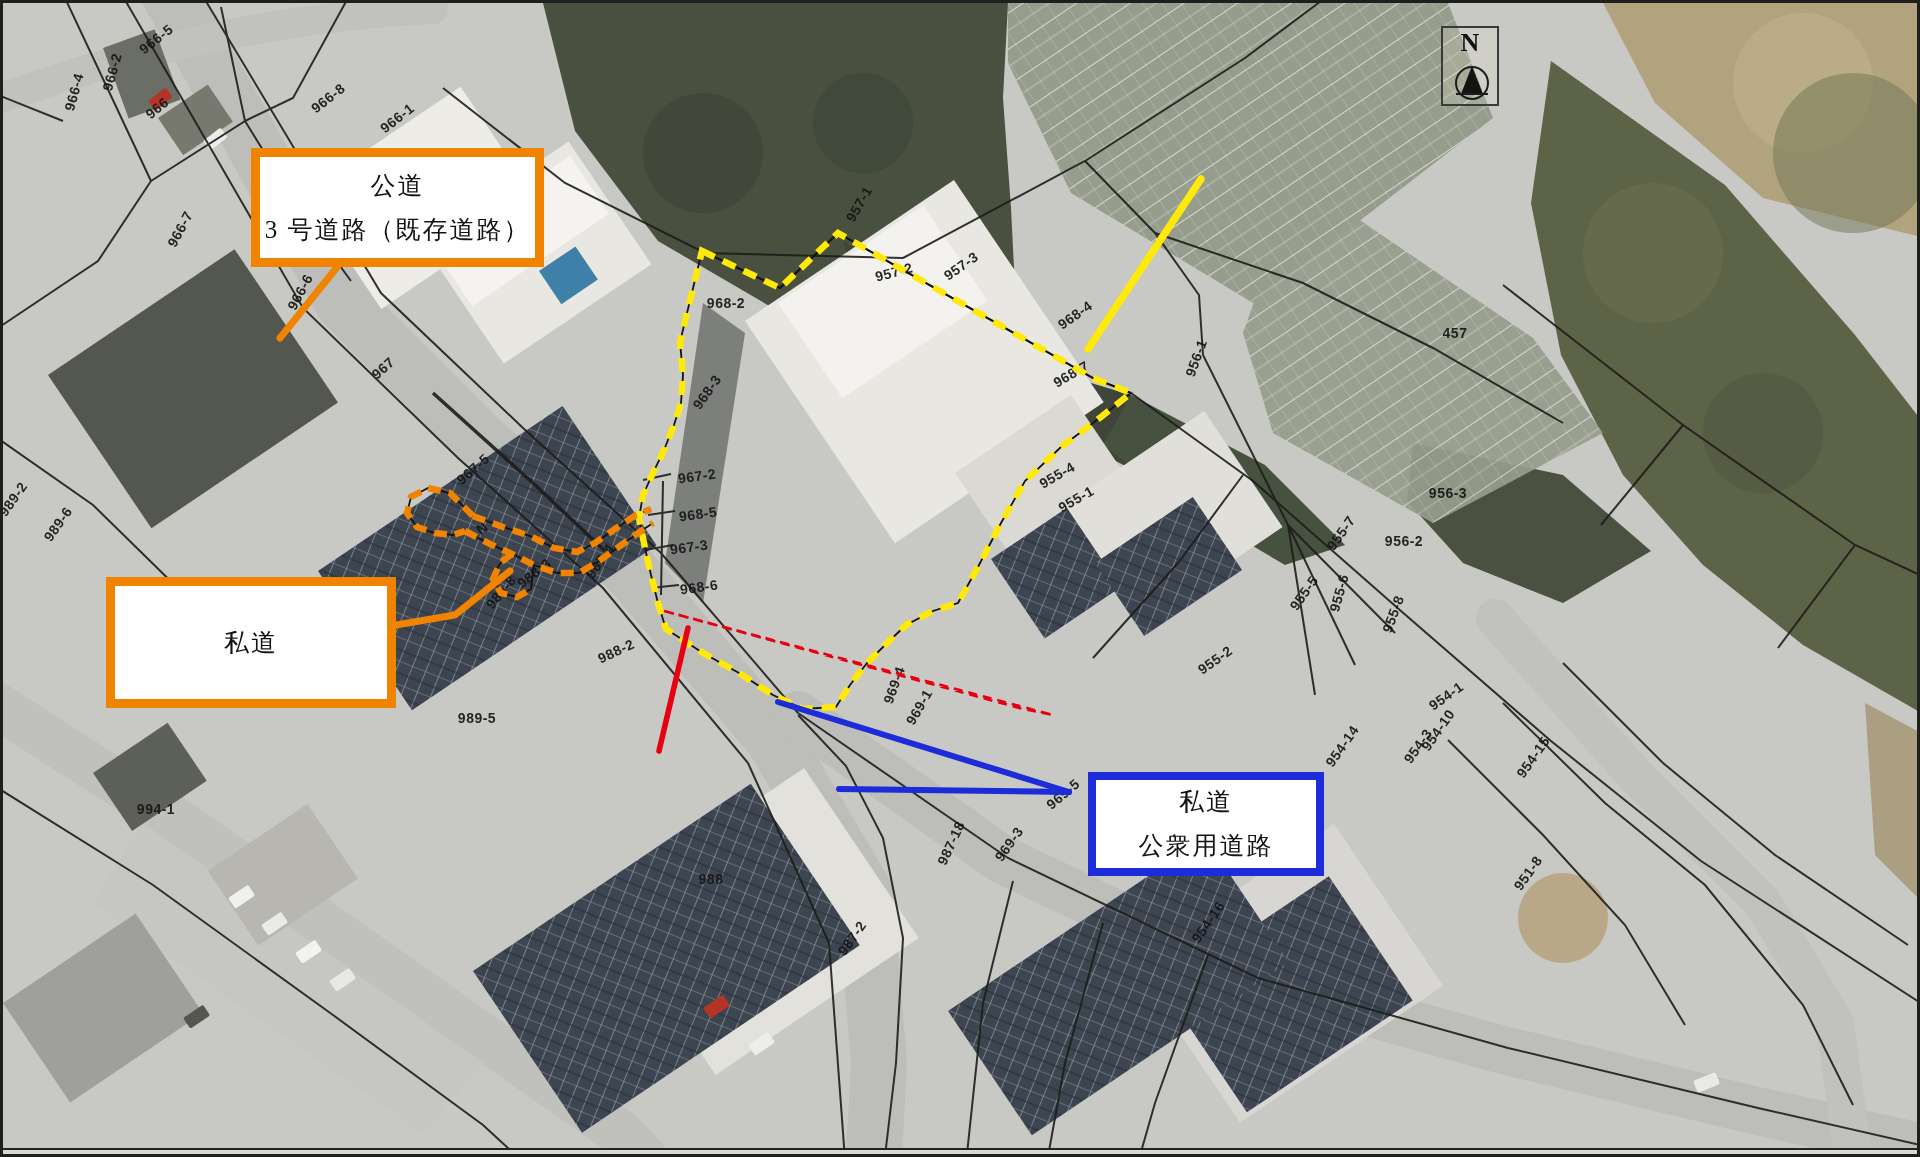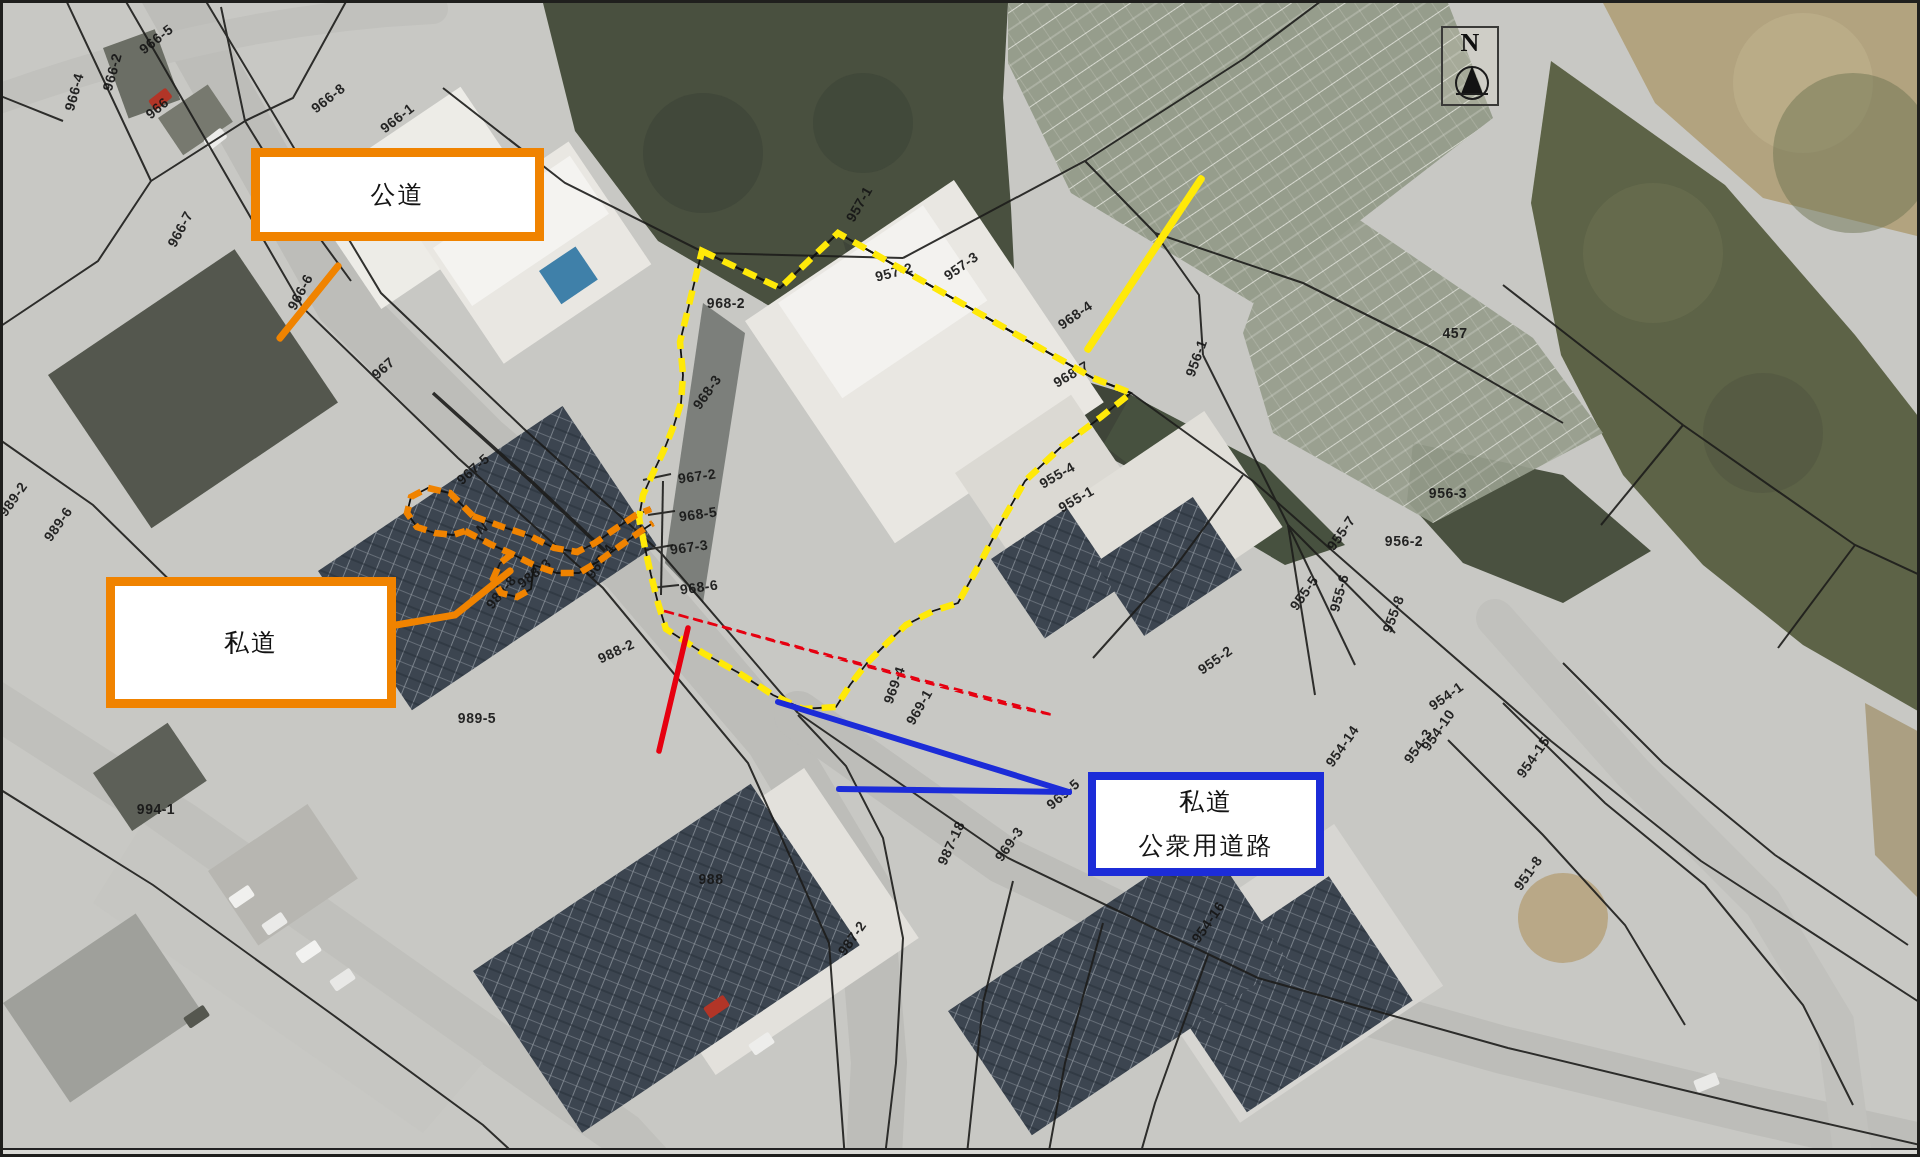--- a/index.html
+++ b/index.html
@@ -244,22 +244,23 @@
       <path d="M836,786 L1066,789" stroke="#1c2cd8"></path>
     </g>
 
     <path d="M335,263 L277,335" stroke-width="7" fill="none" stroke-linecap="round" stroke="#f08300"></path>
     <path d="M393,622 L452,612 L507,568" stroke-width="7" fill="none" stroke-linecap="round" stroke="#f08300"></path>
     <path d="M1198,176 L1085,346" stroke-width="7.5" fill="none" stroke-linecap="round" stroke="#ffe908"></path>
     <path d="M656,748 L685,625" stroke-width="5.5" fill="none" stroke-linecap="round" stroke="#e60010"></path>
   </svg>
 
   <div id="boxes-layer">
-      <div class="abox" style="left: 248px; top: 145px; width: 293px; height: 93px; border: 9px solid rgb(240, 131, 0);">
+      <div class="abox" style="left: 248px; top: 145px; width: 293px; height: 119px; border: 9px solid rgb(240, 131, 0);">
         <div class="ln">公道</div>
+        <div class="ln">3 号道路（既存道路）</div>
       </div>
       <div class="abox" style="left: 103px; top: 574px; width: 290px; height: 131px; border: 9px solid rgb(240, 131, 0);">
         <div class="ln">私道</div>
       </div>
       <div class="abox" style="left: 1085px; top: 769px; width: 236px; height: 104px; border: 8px solid rgb(28, 44, 216);">
         <div class="ln">私道</div>
         <div class="ln">公衆用道路</div>
       </div>
     </div>
 

